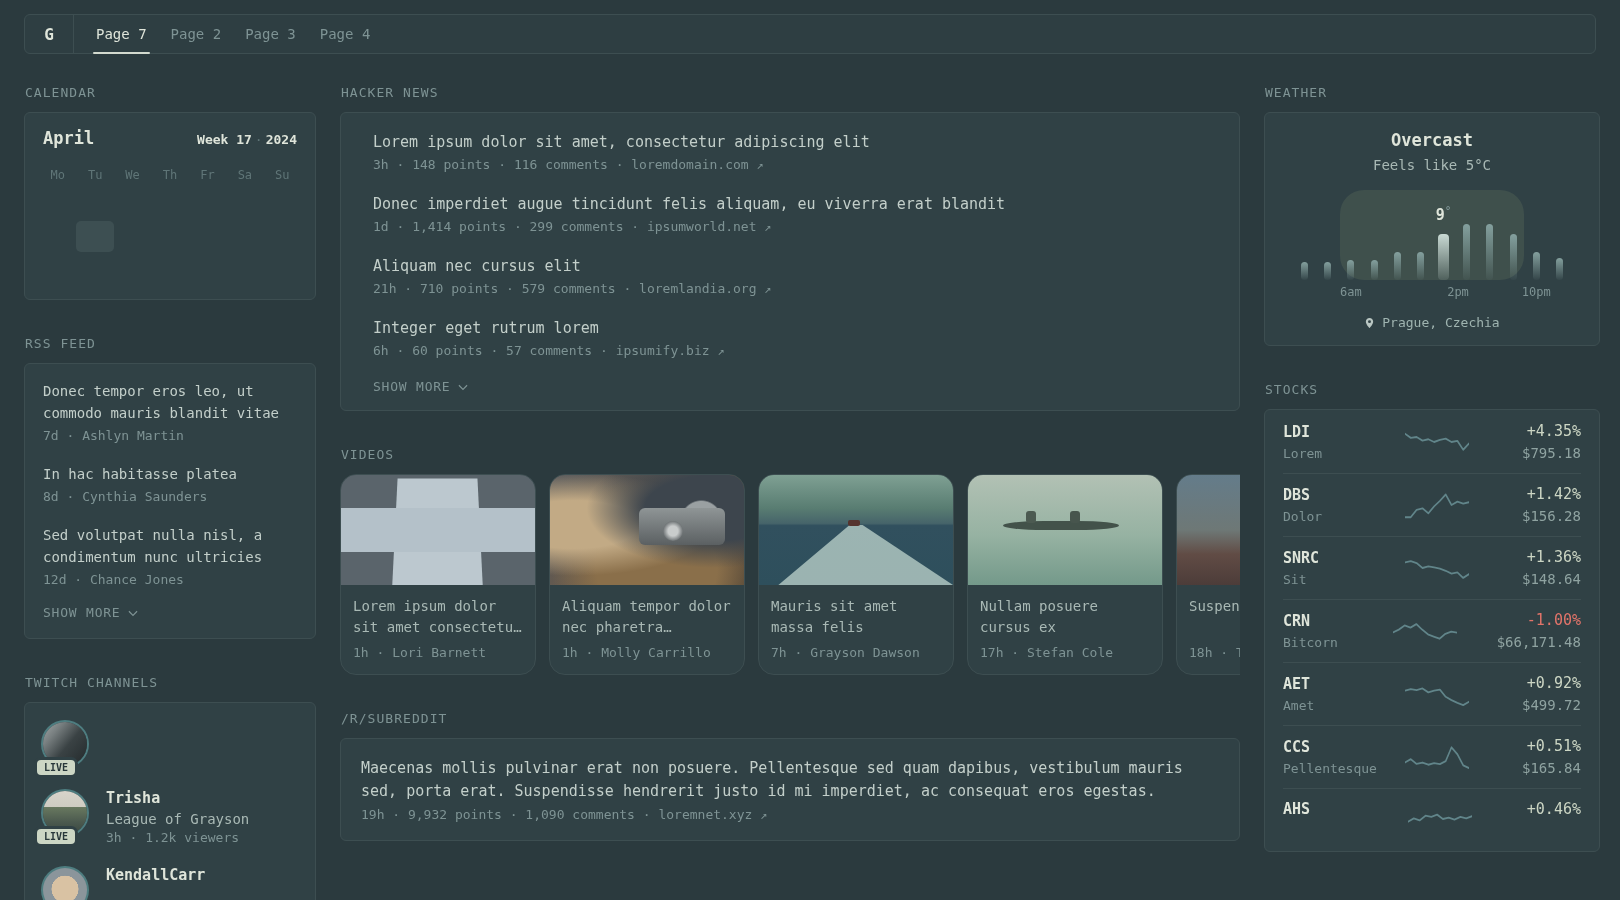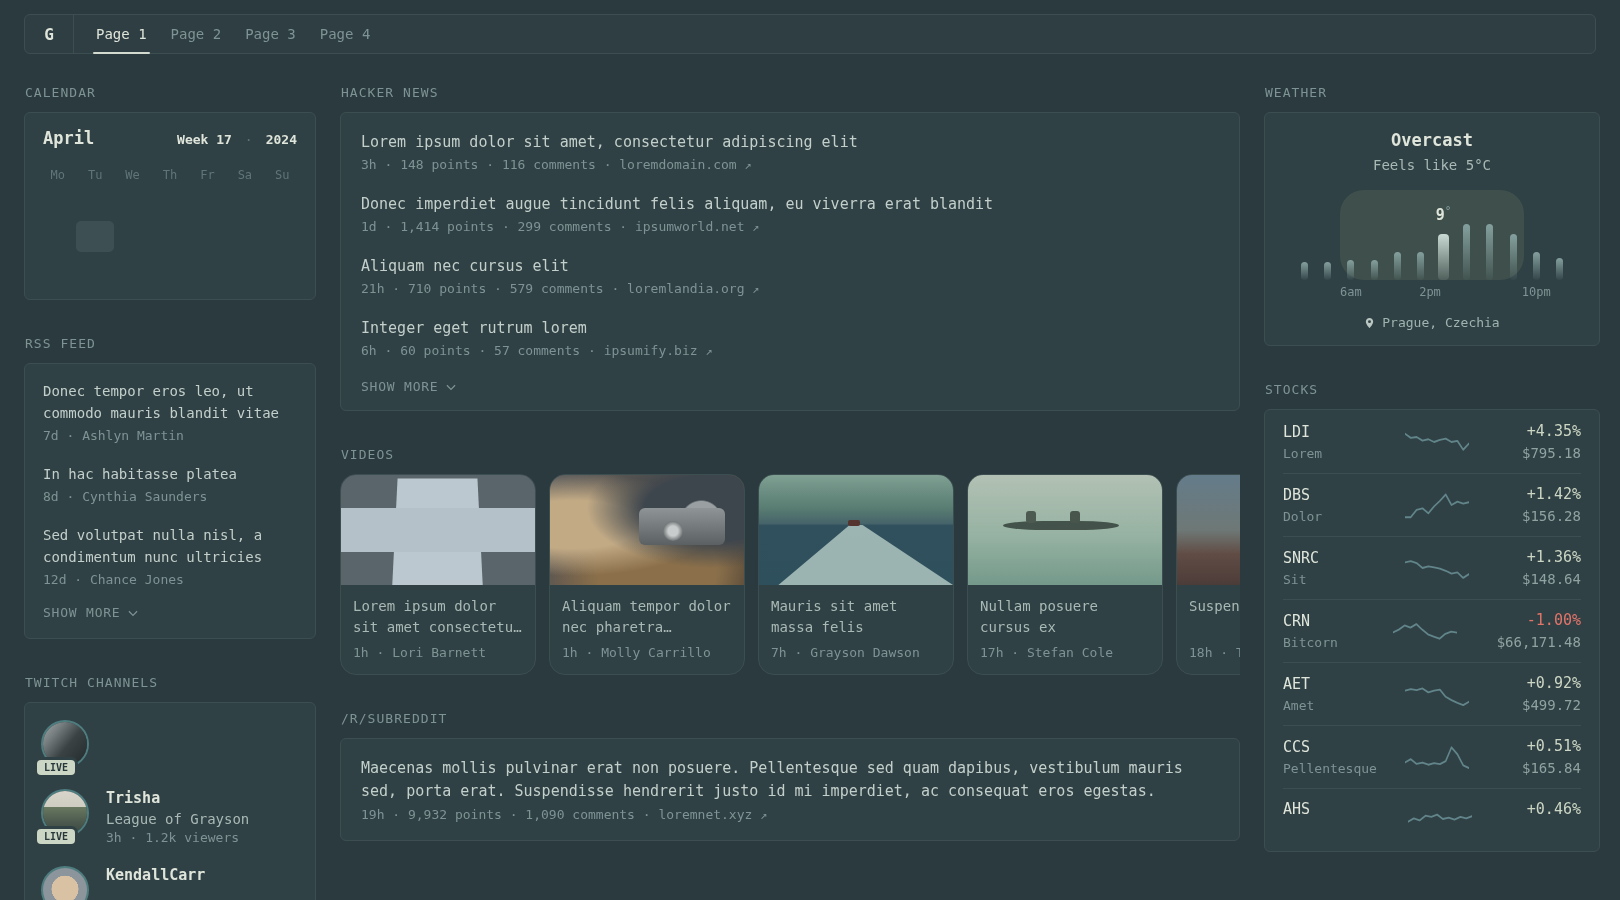--- a/index.html
+++ b/index.html
@@ -32,21 +32,21 @@
   
   .columns{display:grid;grid-template-columns:292px 900px 336px;column-gap:24px;padding:0 24px;margin-top:31px;align-items:start;}
   .section{margin-bottom:36px;}
   .section-label{font-size:13px;letter-spacing:.08em;color:var(--dim);margin:0 0 12px 1px;font-weight:400;}
   .card{background:var(--card);border:1px solid var(--border);border-radius:6px;}
 
   
   .cal-card{padding:15px 14px 16px;}
   .cal-header{display:flex;justify-content:space-between;align-items:baseline;padding:0 4px;}
   .cal-month{font-size:17px;font-weight:700;color:var(--hi);}
-  .cal-weekinfo{font-size:13px;color:var(--hi);font-weight:700;display:flex;gap:13px;align-items:baseline;justify-content:flex-end;}
+  .cal-weekinfo{font-size:13px;color:var(--hi);font-weight:700;display:flex;gap:3px;align-items:baseline;justify-content:flex-end;}
   .cal-sep{color:var(--faint);font-weight:400;}
   .cal-weekdays,.cal-days{display:grid;grid-template-columns:repeat(7,1fr);}
   .cal-weekdays{margin-top:20px;}
   .cal-weekdays span{text-align:center;font-size:12px;color:var(--faint);}
   .cal-days{margin-top:8px;}
   .cal-day{height:31px;display:flex;align-items:center;justify-content:center;font-size:14px;color:var(--base);border-radius:5px;}
   .cal-day.selected{background:#3d4f52;color:var(--hi);font-weight:700;}
   .cal-day.faded{color:var(--faint);}
 
   
@@ -65,21 +65,21 @@
   .tw-avatar{width:44px;height:44px;border-radius:50%;box-shadow:0 0 0 2px #4e7d80;}
   .av1{background:linear-gradient(130deg,#a3a8a8 0%,#787f80 25%,#3a4244 55%,#22292b 100%);}
   .av2{background:linear-gradient(180deg,#d8d4cb 0%,#cfccc2 36%,#68785f 37%,#4a584e 72%,#39463f 100%);}
   .av3{background:radial-gradient(circle at 50% 48%,#d9c2a3 0 42%,#8b959b 43%),#8b959b;}
   .live-badge{position:absolute;left:-6px;bottom:-7px;background:var(--primary);color:#28373a;font-size:10px;font-weight:700;padding:2px 7px;border-radius:4px;box-shadow:0 0 0 3px var(--card);}
   .tw-name{font-size:15px;font-weight:700;color:var(--hi);cursor:pointer;}
   .tw-game{font-size:14px;color:var(--vtitle);margin-top:4px;}
   .tw-meta{font-size:13px;color:var(--dim);margin-top:3px;min-height:1px;}
 
   
-  .hn-card{padding:18px 20px 16px;}
+  .hn-card{padding:18px 32px 16px;}
   .hn-item{margin-bottom:21px;}
   .hn-title{font-size:15px;line-height:22px;color:var(--title);cursor:pointer;}
   .hn-meta{font-size:13px;color:var(--dim);margin-top:4px;}
   .hn-domain{color:var(--dim);cursor:pointer;}
   .ext-arrow{color:var(--dim);font-size:12px;}
   .sub-card{padding:18px 20px;}
   .sub-title{font-size:15px;line-height:23px;color:var(--title);cursor:pointer;}
 
   
   .videos-row{display:flex;gap:13px;overflow:hidden;width:900px;}
@@ -120,38 +120,38 @@
   .w-ticks{position:relative;height:17px;margin:5px 10px 0;}
   .w-tick{position:absolute;transform:translateX(-50%);font-size:12px;color:var(--dim);}
   .w-location{margin-top:13px;display:flex;justify-content:center;align-items:center;gap:7px;font-size:13px;color:#9fb4b0;}
   .pin{width:11px;height:14px;fill:#b9c6c2;}
 
   
   .stocks-card{padding:1px 18px;}
   .stock-row{display:flex;justify-content:space-between;align-items:center;padding:11px 0 12px;border-top:1px solid var(--border);cursor:pointer;}
   .stock-row:first-child{border-top:none;}
   .stock-left{width:96px;}
-  .stock-symbol{font-size:15px;font-weight:400;color:var(--hi);}
+  .stock-symbol{font-size:15px;font-weight:700;color:var(--hi);}
   .stock-name{font-size:13px;color:var(--dim);margin-top:5px;min-height:15px;}
   .stock-spark{width:64px;height:30px;flex:0 0 64px;margin-right:26px;}
   .stock-spark polyline{fill:none;stroke:var(--spark);stroke-width:1.6;stroke-linejoin:round;stroke-linecap:round;}
   .stock-right{text-align:right;}
   .stock-change{font-size:15px;color:var(--primary);}
   .stock-change.neg{color:var(--neg);}
   .stock-price{font-size:14px;color:#8fa3a1;margin-top:5px;min-height:15px;}
 </style>
 </head>
 <body>
 
 <nav class="navbar">
   <div class="nav-logo">G</div>
   <div class="nav-divider"></div>
   <div class="nav-tabs">
       <div class="nav-tab active">
-        <span>Page 1</span>
+        <span>Page 7</span>
       </div>
       <div class="nav-tab">
         <span>Page 2</span>
       </div>
       <div class="nav-tab">
         <span>Page 3</span>
       </div>
       <div class="nav-tab">
         <span>Page 4</span>
       </div>
@@ -362,21 +362,21 @@
             <div class="w-bar current" style="left: 145.083px; height: 46px;"></div>
             <div class="w-bar" style="left: 170.25px; height: 56px;"></div>
             <div class="w-bar" style="left: 193.417px; height: 56px;"></div>
             <div class="w-bar" style="left: 216.583px; height: 46px;"></div>
             <div class="w-bar" style="left: 239.75px; height: 28px;"></div>
             <div class="w-bar" style="left: 262.917px; height: 22px;"></div>
             <div class="w-temp" style="left: 150.583px; bottom: 56px;">9<span class="deg">°</span></div>
           </div>
         <div class="w-ticks" id="w-ticks">
             <span class="w-tick" style="left: 57.9167px;">6am</span>
-            <span class="w-tick" style="left: 137px;">2pm</span>
+            <span class="w-tick" style="left: 165px;">2pm</span>
             <span class="w-tick" style="left: 243.25px;">10pm</span>
           </div>
         <div class="w-location">
           <svg class="pin" viewBox="0 0 24 24">
               <path d="M12 1C7.6 1 4 4.6 4 9c0 5.6 8 14 8 14s8-8.4 8-14c0-4.4-3.6-8-8-8zm0 11.2A3.2 3.2 0 1 1 12 5.8a3.2 3.2 0 0 1 0 6.4z"></path>
             </svg>
           <span>Prague, Czechia</span>
         </div>
       </div>
     </section>

